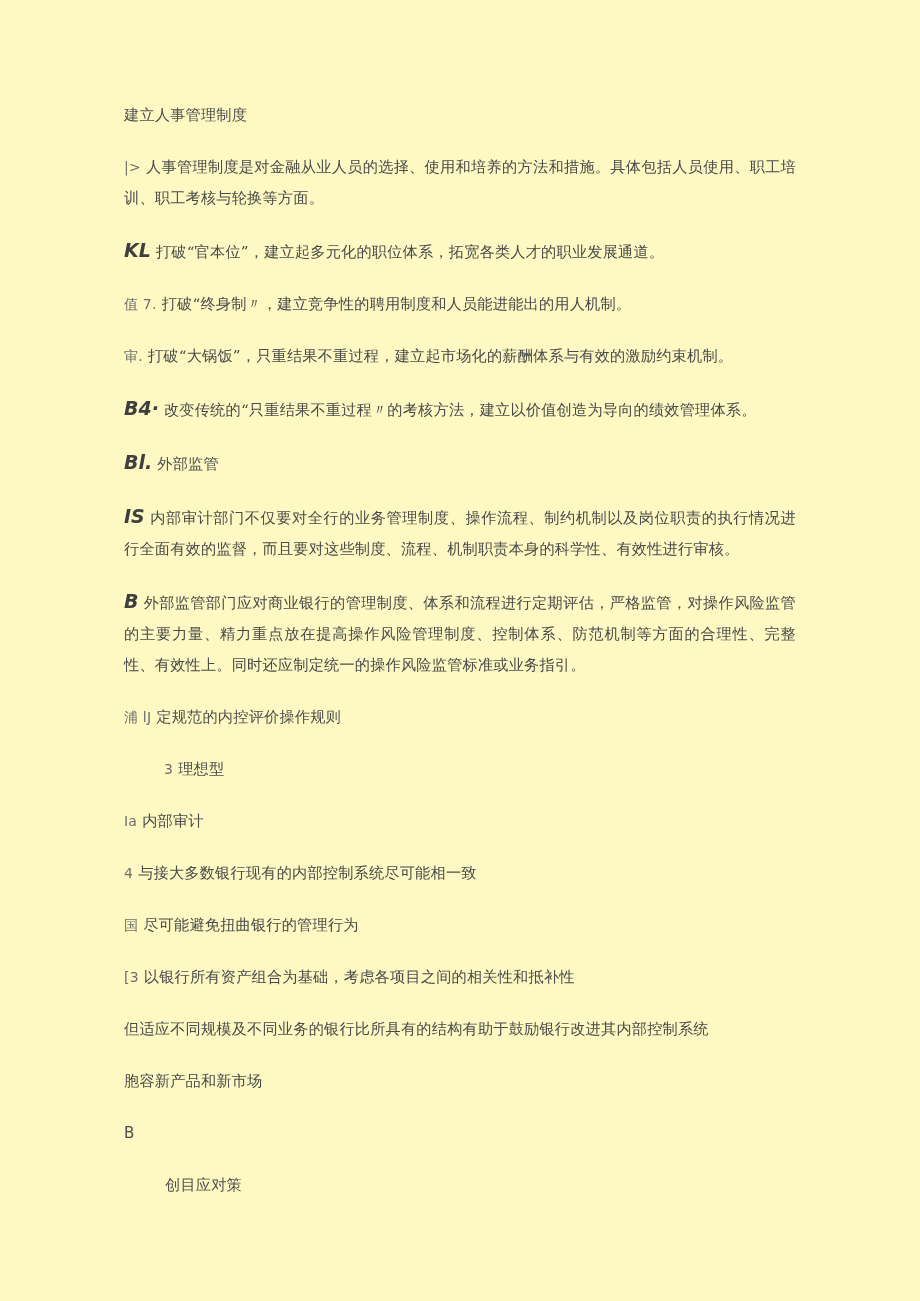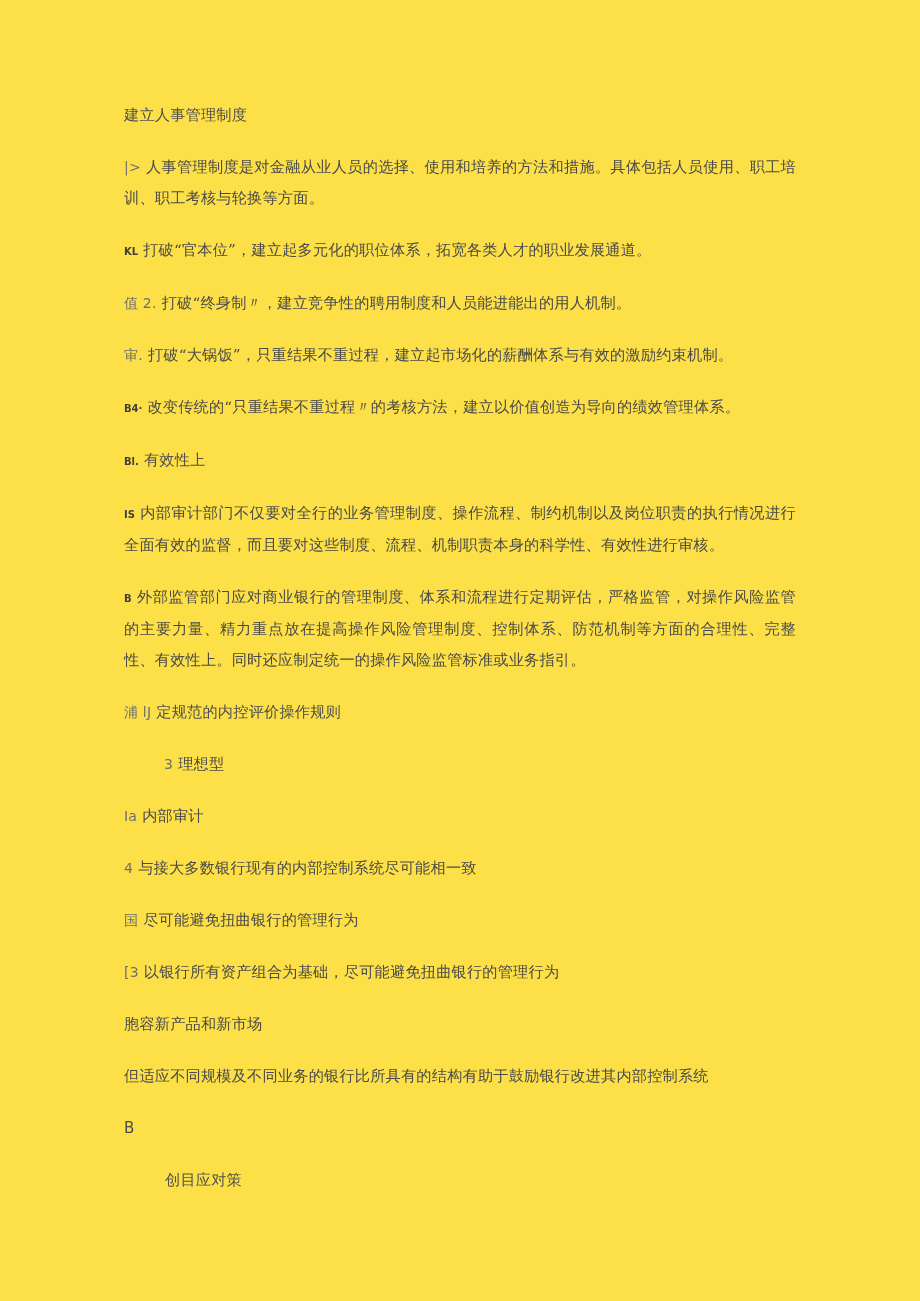--- a/index.html
+++ b/index.html
@@ -10,21 +10,21 @@
   body {
     width: 920px;
     height: 1301px;
     font-family: "DejaVu Serif", "Liberation Serif", serif;
     -webkit-font-smoothing: antialiased;
   }
   #page {
     position: relative;
     width: 920px;
     height: 1301px;
-    background: #fde047;
+    background: #fef9c3;
     overflow: hidden;
   }
   #doc-body {
     position: absolute;
     left: 124px;
     top: 100px;
     width: 672px;
   }
   .para {
     font-size: 15.2px;
@@ -44,50 +44,51 @@
     padding-left: 40px;
   }
   .para.single-letter {
     font-family: "DejaVu Sans", "Liberation Sans", sans-serif;
     font-size: 15px;
     color: #4b4b4b;
   }
   
   .ocr-pre {
     font-family: "DejaVu Sans", "Liberation Sans", sans-serif;
-    font-size: 10px;
+    font-size: 19px;
     font-weight: 600;
     color: #3f3f3f;
     letter-spacing: 0;
+    font-style: italic;
   }
   .ocr-pre-light {
     font-family: "DejaVu Sans", "Liberation Sans", sans-serif;
     font-size: 14px;
     color: #6e6e6e;
     font-weight: 400;
   }
 </style>
 </head>
 <body>
 
 <div id="page">
   <div id="doc-body">
       <p class="para heading"><span>建立人事管理制度</span></p>
       <p class="para"><span class="ocr-pre-light">|&gt;</span> <span>人事管理制度是对金融从业人员的选择、使用和培养的方法和措施。具体包括人员使用、职工培训、职工考核与轮换等方面。</span></p>
       <p class="para"><span class="ocr-pre">KL</span> <span>打破“官本位”，建立起多元化的职位体系，拓宽各类人才的职业发展通道。</span></p>
-      <p class="para"><span class="ocr-pre-light">值 2.</span> <span>打破“终身制〃，建立竞争性的聘用制度和人员能进能出的用人机制。</span></p>
+      <p class="para"><span class="ocr-pre-light">值 7.</span> <span>打破“终身制〃，建立竞争性的聘用制度和人员能进能出的用人机制。</span></p>
       <p class="para"><span class="ocr-pre-light">审.</span> <span>打破“大锅饭”，只重结果不重过程，建立起市场化的薪酬体系与有效的激励约束机制。</span></p>
       <p class="para"><span class="ocr-pre">B4·</span> <span>改变传统的“只重结果不重过程〃的考核方法，建立以价值创造为导向的绩效管理体系。</span></p>
-      <p class="para heading"><span class="ocr-pre">Bl.</span> <span>有效性上</span></p>
+      <p class="para heading"><span class="ocr-pre">Bl.</span> <span>外部监管</span></p>
       <p class="para"><span class="ocr-pre">IS</span> <span>内部审计部门不仅要对全行的业务管理制度、操作流程、制约机制以及岗位职责的执行情况进行全面有效的监督，而且要对这些制度、流程、机制职责本身的科学性、有效性进行审核。</span></p>
       <p class="para"><span class="ocr-pre">B</span> <span>外部监管部门应对商业银行的管理制度、体系和流程进行定期评估，严格监管，对操作风险监管的主要力量、精力重点放在提高操作风险管理制度、控制体系、防范机制等方面的合理性、完整性、有效性上。同时还应制定统一的操作风险监管标准或业务指引。</span></p>
       <p class="para heading"><span class="ocr-pre-light">浦 lJ</span> <span>定规范的内控评价操作规则</span></p>
       <p class="para indent"><span class="ocr-pre-light">3</span> <span>理想型</span></p>
       <p class="para"><span class="ocr-pre-light">Ia</span> <span>内部审计</span></p>
       <p class="para"><span class="ocr-pre-light">4</span> <span>与接大多数银行现有的内部控制系统尽可能相一致</span></p>
       <p class="para"><span class="ocr-pre-light">国</span> <span>尽可能避免扭曲银行的管理行为</span></p>
-      <p class="para"><span class="ocr-pre-light">[3</span> <span>以银行所有资产组合为基础，尽可能避免扭曲银行的管理行为</span></p>
+      <p class="para"><span class="ocr-pre-light">[3</span> <span>以银行所有资产组合为基础，考虑各项目之间的相关性和抵补性</span></p>
+      <p class="para"><span>但适应不同规模及不同业务的银行比所具有的结构有助于鼓励银行改进其内部控制系统</span></p>
       <p class="para"><span>胞容新产品和新市场</span></p>
-      <p class="para"><span>但适应不同规模及不同业务的银行比所具有的结构有助于鼓励银行改进其内部控制系统</span></p>
       <p class="para single-letter"><span>B</span></p>
       <p class="para heading"><span>创目应对策</span></p>
     </div>
 </div>
 
 </body></html>

